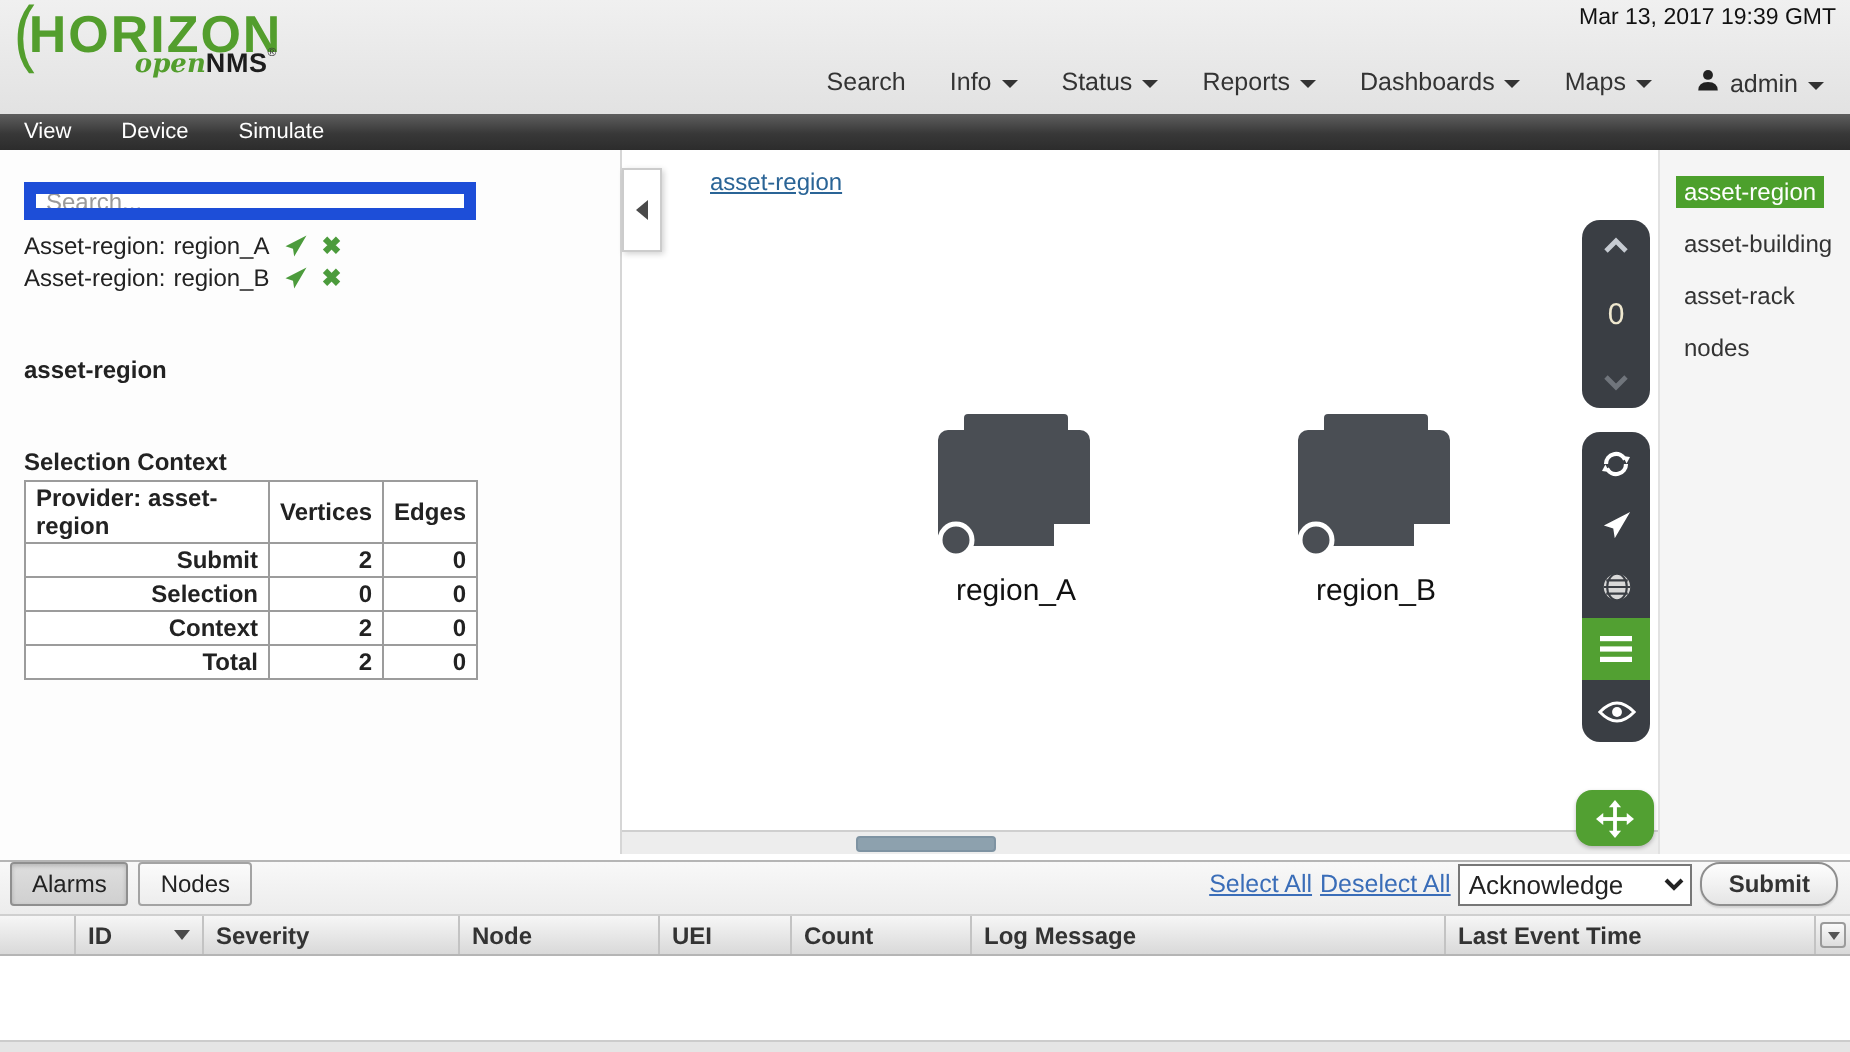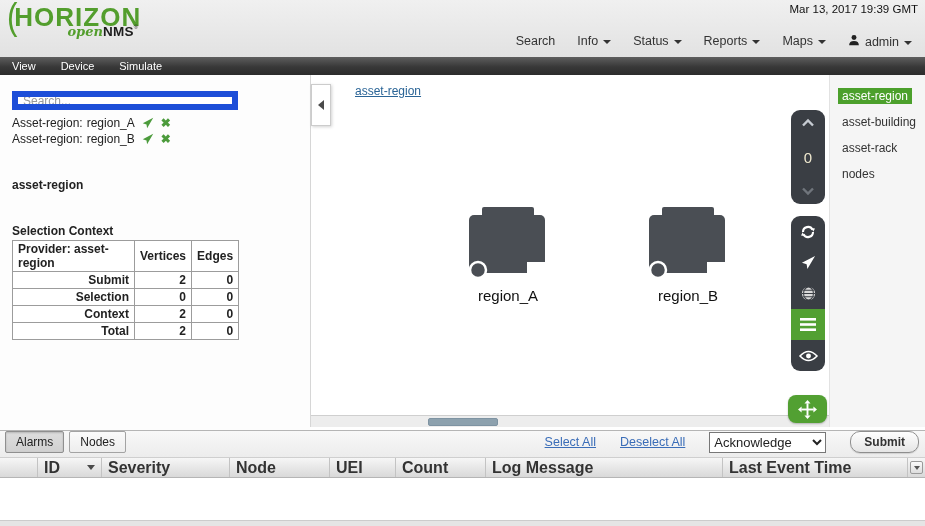--- a/index.html
+++ b/index.html
@@ -68,26 +68,26 @@
   .layer-item { font-size:12px; color:#333; margin-bottom:10px; cursor:pointer; }
   .layer-item span { display:inline-block; padding:1px 4px; }
   .layer-item.selected span { background:#4ca02c; color:#fff; }
 
   
   .bottom-panel { position:absolute; left:0; top:430px; width:925px; height:96px; border-top:1px solid #b5b5b5; background:#fff; }
   .action-bar { position:relative; height:27px; background:linear-gradient(#f8f8f8,#ececec); border-bottom:1px solid #cfcfcf; display:flex; align-items:flex-start; }
   .tabs { display:flex; gap:5px; padding-left:5px; align-items:center; }
   .tab { padding:3px 10px; font-size:12px; color:#222; border:1px solid #a3a3a3; border-radius:2px; background:linear-gradient(#fbfbfb,#ededed); cursor:pointer; }
   .tab.active { background:linear-gradient(#dedede,#d0d0d0); border-color:#8f8f8f; box-shadow:inset 0 1px 2px rgba(0,0,0,.18); }
-  .bar-controls { margin-left:auto; display:flex; align-items:center; gap:24px; padding-right:6px; }
+  .bar-controls { margin-left:auto; display:flex; align-items:center; gap:4px; padding-right:6px; }
   .bar-link { color:#3a6db8; text-decoration:underline; font-size:12.5px; cursor:pointer; }
   .action-select { width:117px; height:21px; font-size:13px; border:1px solid #777; background:#fff; font-family:"Liberation Sans",sans-serif; color:#222; }
   .submit-btn { font-size:12px; font-weight:bold; color:#333; padding:0 13px; height:22px; border:1px solid #8e8e8e; border-radius:10px; background:linear-gradient(#fefefe,#e5e5e5); cursor:pointer; box-shadow:0 1px 1px rgba(0,0,0,.12); font-family:"Liberation Sans",sans-serif; }
   .grid-header { display:flex; height:20px; background:linear-gradient(#f6f6f6,#d9d9d9); border-bottom:1px solid #b5b5b5; }
-  .gh-cell { border-right:1px solid #c3c3c3; font-weight:bold; font-size:16px; color:#333; padding-left:6px; display:flex; align-items:center; overflow:hidden; white-space:nowrap; cursor:pointer; }
+  .gh-cell { border-right:1px solid #c3c3c3; font-weight:bold; font-size:12px; color:#333; padding-left:6px; display:flex; align-items:center; overflow:hidden; white-space:nowrap; cursor:pointer; }
   .sort-arrow { margin-left:auto; margin-right:6px; width:0; height:0; border-left:4px solid transparent; border-right:4px solid transparent; border-top:5px solid #4a4a4a; }
   .gh-chooser { width:17px; display:flex; align-items:center; justify-content:center; border-right:none; padding-left:0; }
   .chooser-btn { width:13px; height:13px; border:1px solid #9a9a9a; border-radius:2px; background:linear-gradient(#fafafa,#ddd); display:flex; align-items:center; justify-content:center; cursor:pointer; }
   .chooser-btn i { border-left:3px solid transparent; border-right:3px solid transparent; border-top:4px solid #555; width:0; height:0; }
   .grid-body { height:42px; background:#fff; }
   .bottom-strip { height:6px; background:#e5e5e5; border-top:1px solid #ccc; }
 </style>
 </head>
 <body>
 
@@ -111,20 +111,24 @@
       <div class="nav-item">
           <span>Info</span>
           <i class="caret"></i>
         </div>
       <div class="nav-item">
           <span>Status</span>
           <i class="caret"></i>
         </div>
       <div class="nav-item">
           <span>Reports</span>
+          <i class="caret"></i>
+        </div>
+      <div class="nav-item">
+          <span>Dashboards</span>
           <i class="caret"></i>
         </div>
       <div class="nav-item">
           <span>Maps</span>
           <i class="caret"></i>
         </div>
       <div class="nav-item">
         <span><svg width="12" height="12" viewBox="0 0 16 16">
               <circle cx="8" cy="4.6" r="3.3" fill="#222"></circle>
               <path d="M1.5 15 Q1.5 9.3 8 9.3 Q14.5 9.3 14.5 15 Z" fill="#222"></path>

